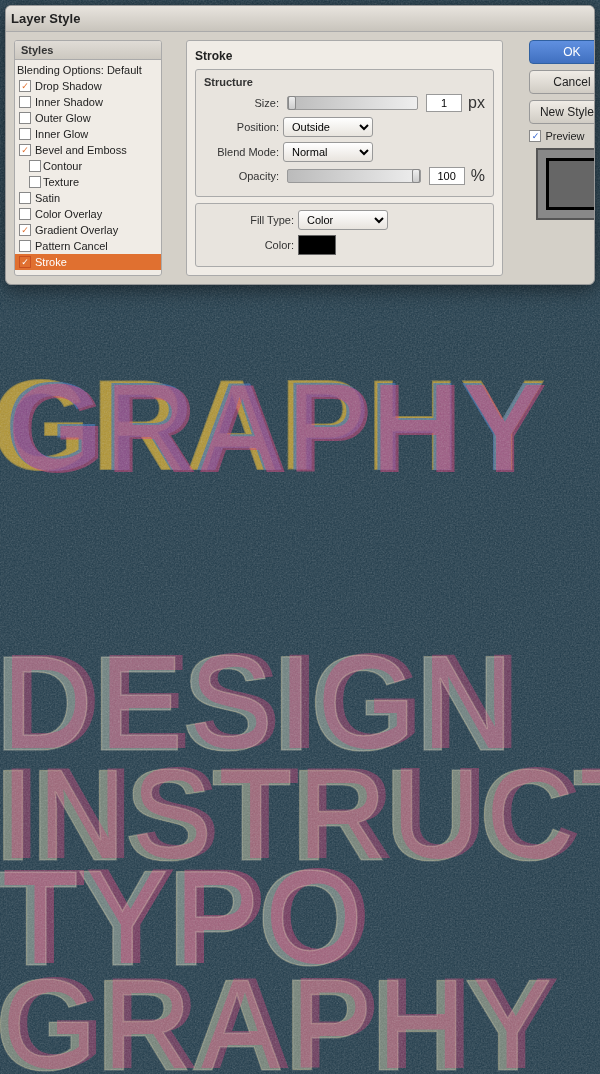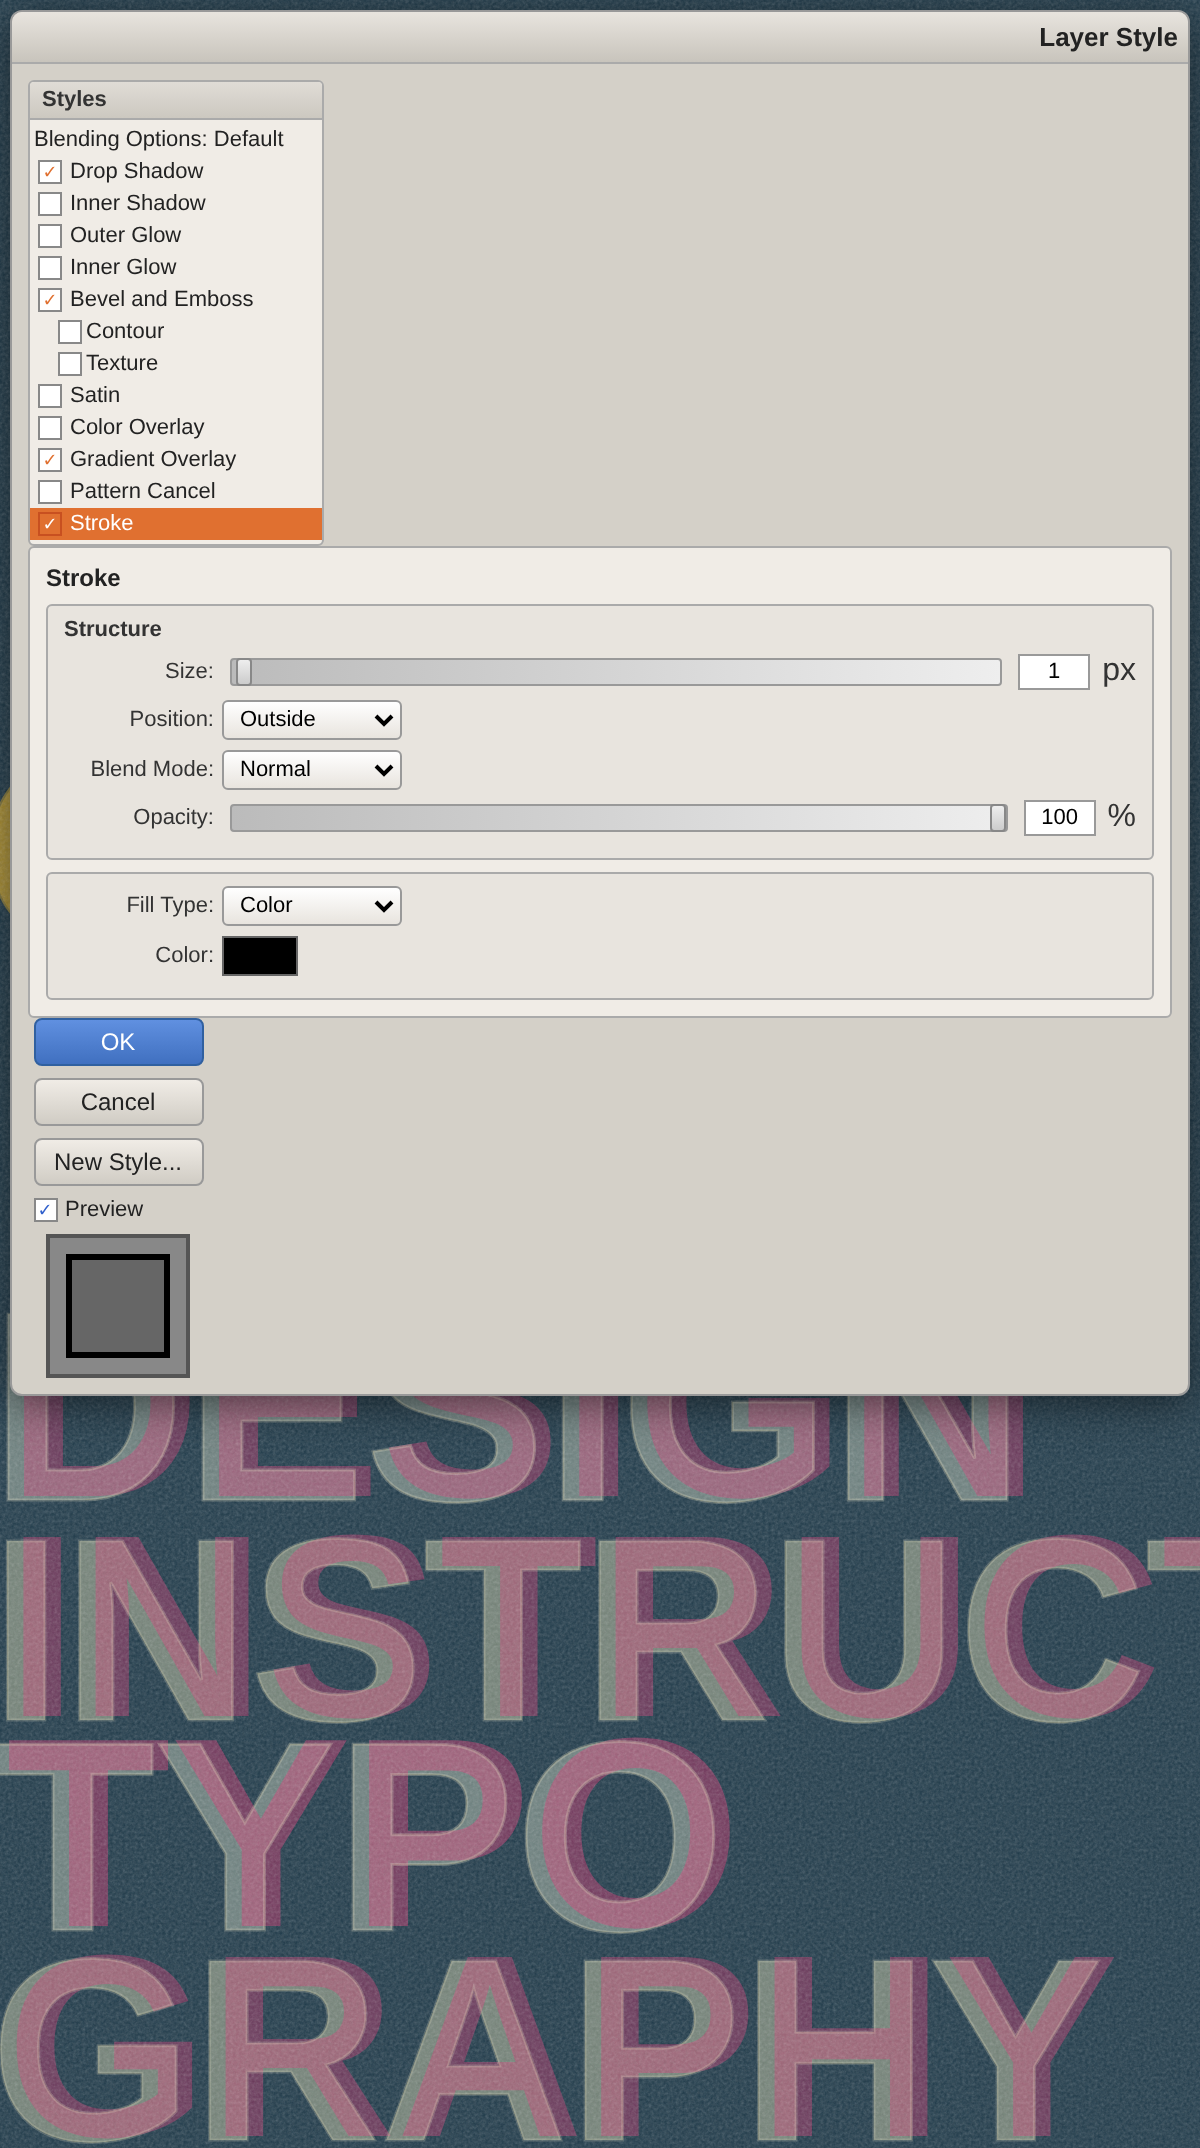--- a/index.html
+++ b/index.html
@@ -41,33 +41,32 @@
       background: #d4d0c8;
       border: 1px solid #999;
       border-radius: 6px;
       box-shadow: 0 4px 20px rgba(0,0,0,0.5);
       overflow: hidden;
       margin: 5px auto;
     }
 
     .dialog-titlebar {
       background: linear-gradient(to bottom, #e8e4de, #c8c4bc);
-      text-align: right;
+      text-align: left;
       padding: 5px;
       font-size: 13px;
       font-weight: bold;
       color: #222;
       border-bottom: 1px solid #aaa;
     }
 
     .dialog-body {
       display: flex;
-      flex-direction: column;
       padding: 8px;
-      gap: 0;
+      gap: 24px;
     }
 
     
     .styles-panel {
       width: 148px;
       flex-shrink: 0;
       background: #f0ece6;
       border: 1px solid #aaa;
       border-radius: 3px;
       overflow: hidden;
@@ -184,21 +183,21 @@
     .unit-label {
       font-size: 16px;
       color: #333;
       margin-left: 2px;
     }
 
     .fill-type-section {
       border: 1px solid #aaa;
       border-radius: 3px;
       background: #e8e4de;
-      padding: 6px 8px;
+      padding: 6px 23px;
     }
 
     .color-swatch {
       width: 38px;
       height: 20px;
       background: #000;
       border: 1px solid #666;
       cursor: pointer;
     }
 

